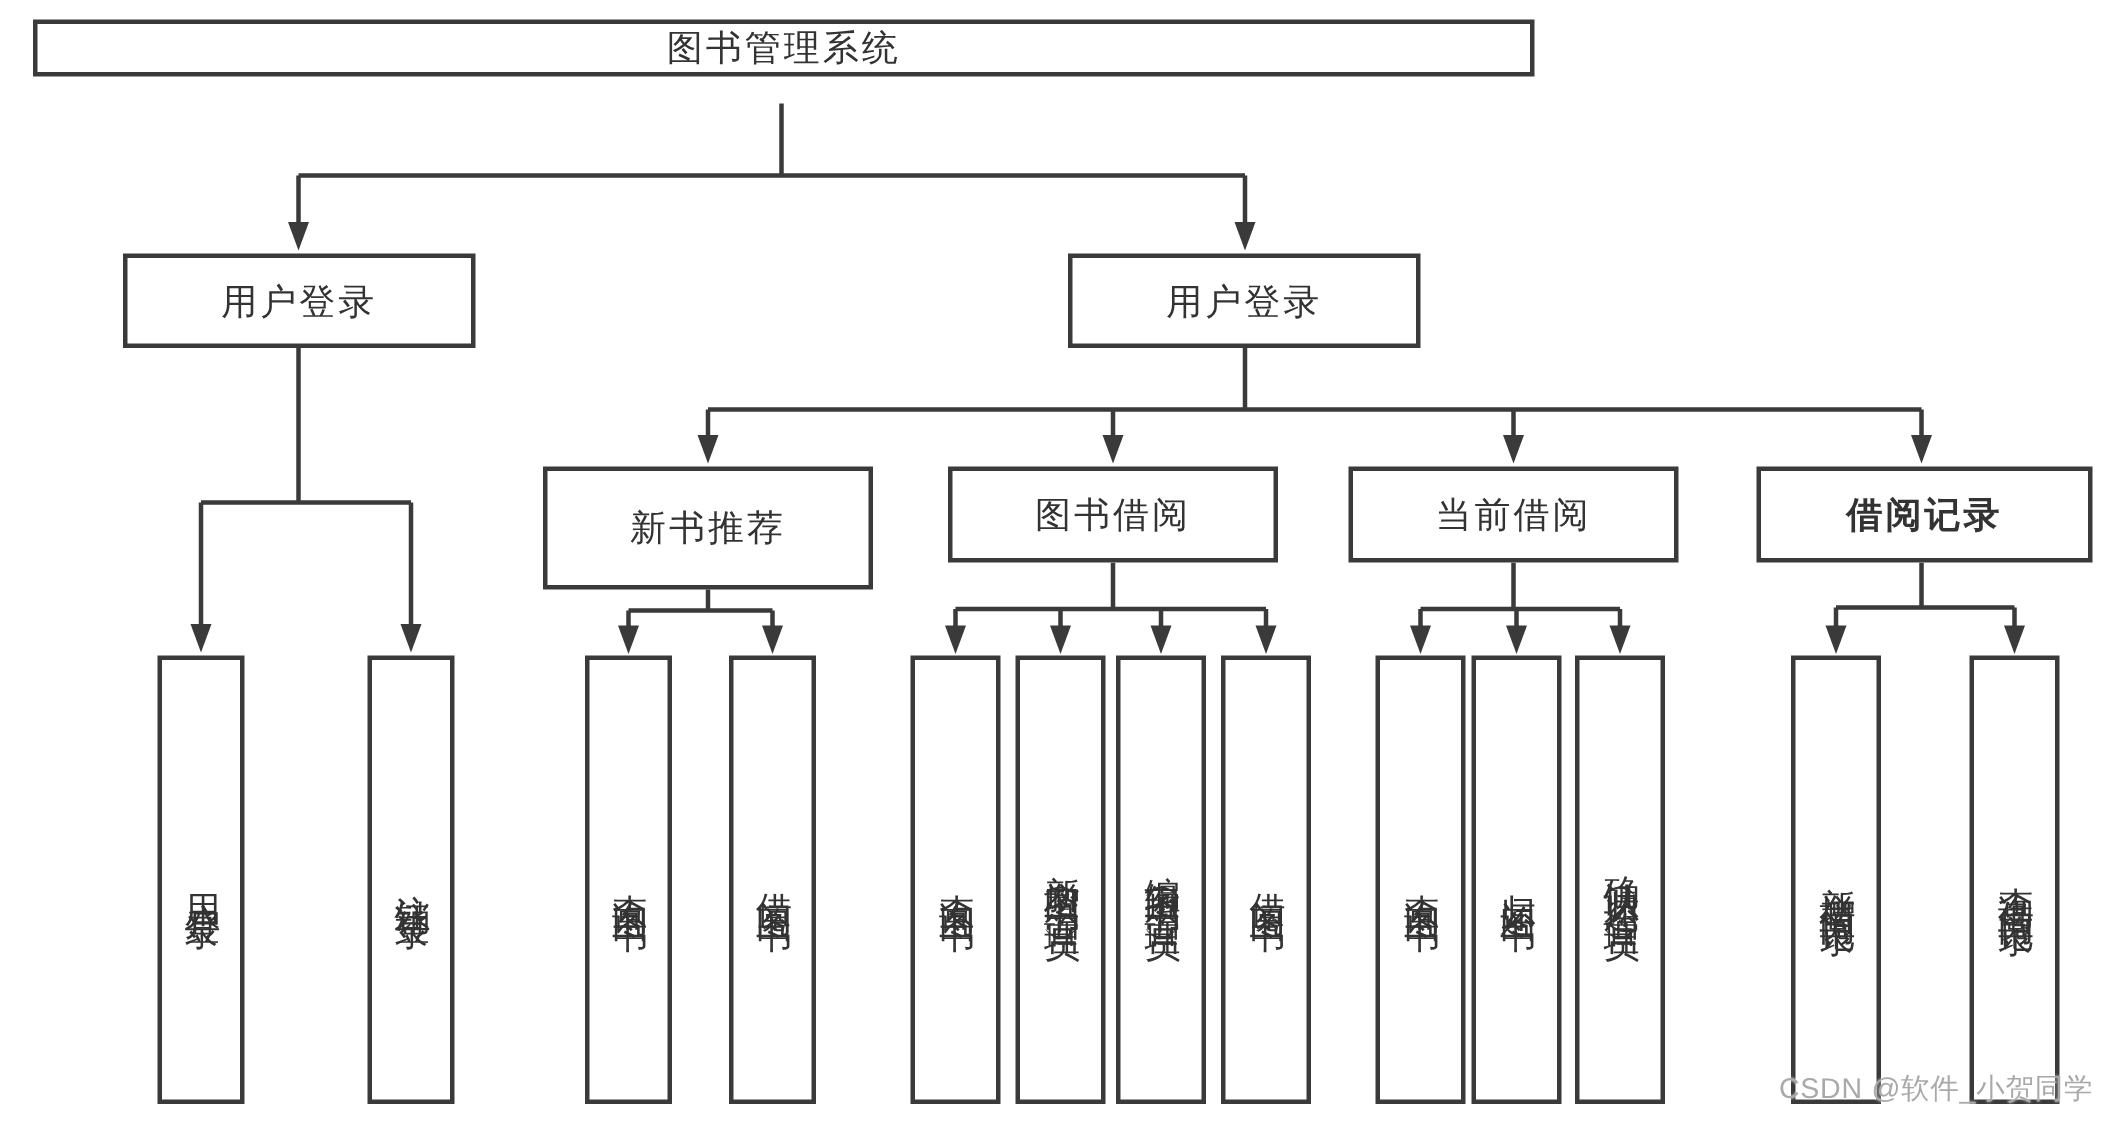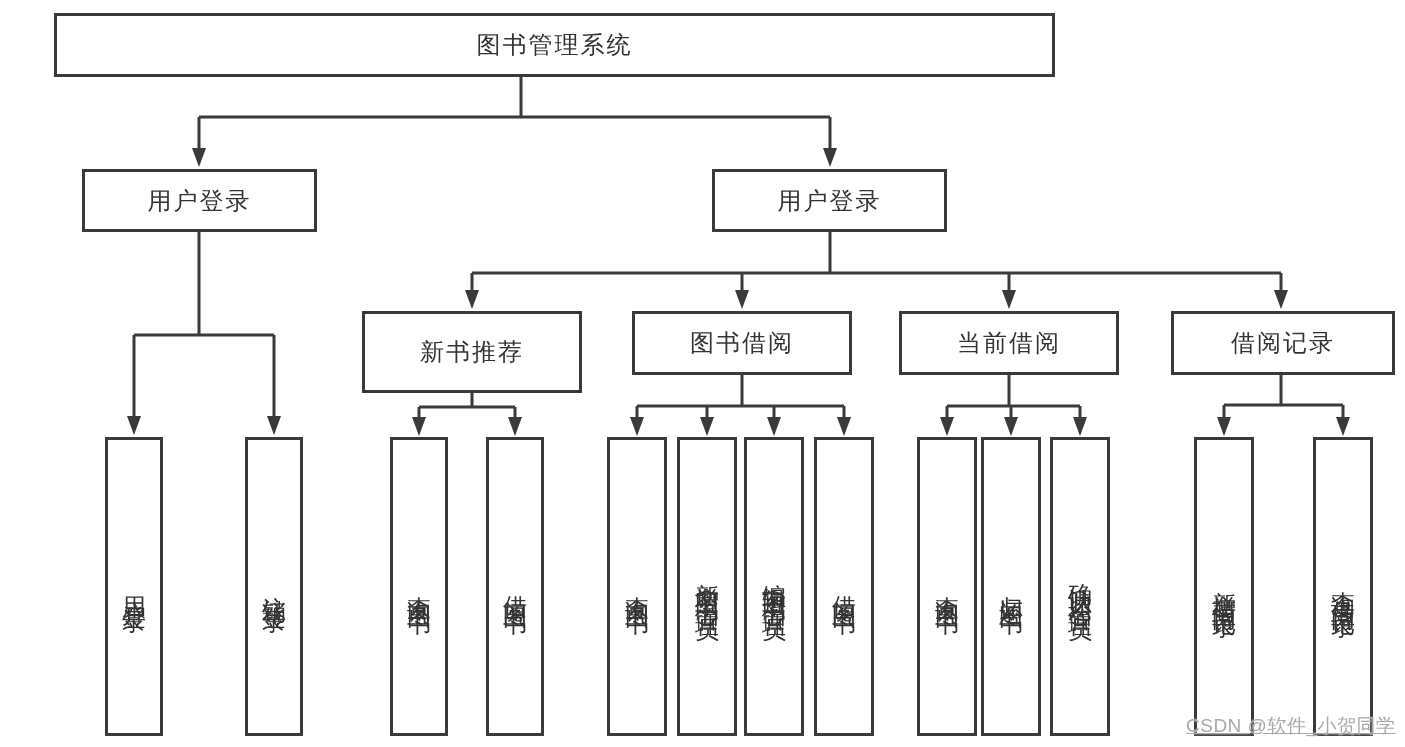--- a/index.html
+++ b/index.html
@@ -54,21 +54,20 @@
   }
   .watermark{
     position:absolute;
     left:1186px;top:713px;
     font-size:19px;
     letter-spacing:0.5px;
     color:var(--watermark);
     text-shadow:0 0 2px rgba(255,255,255,0.9);
     white-space:nowrap;
     z-index:5;
-    text-decoration:underline;
   }
 </style>
 </head>
 <body>
 
 <div class="canvas">
 
   <svg class="connectors" viewBox="0 0 1405 747" xmlns="http://www.w3.org/2000/svg">
     <g>
       <path class="cline" d="M521,69 V117 M199,117 H830 M199,117 V150 M830,117 V150"></path>
@@ -105,41 +104,41 @@
       <polygon class="ahead" points="1004,417 1018,417 1011,436"></polygon>
       <polygon class="ahead" points="1073,417 1087,417 1080,436"></polygon>
     </g>
     <g>
       <path class="cline" d="M1281,375 V405 M1224,405 H1343 M1224,405 V419 M1343,405 V419"></path>
       <polygon class="ahead" points="1217,417 1231,417 1224,436"></polygon>
       <polygon class="ahead" points="1336,417 1350,417 1343,436"></polygon>
     </g>
   </svg>
 
-  <div class="hbox" style="left:22px;top:13px;width:1001px;height:64px;margin-left:32px;">
+  <div class="hbox" style="left:22px;top:13px;width:1001px;height:38px;">
     <span>图书管理系统</span>
   </div>
 
   <div class="hbox" style="left:82px;top:169px;width:235px;height:63px;">
     <span>用户登录</span>
   </div>
   <div class="hbox" style="left:712px;top:169px;width:235px;height:63px;">
     <span>用户登录</span>
   </div>
 
   <div class="hbox" style="left:362px;top:311px;width:220px;height:82px;">
     <span>新书推荐</span>
   </div>
   <div class="hbox" style="left:632px;top:311px;width:220px;height:64px;">
     <span>图书借阅</span>
   </div>
   <div class="hbox" style="left:899px;top:311px;width:220px;height:64px;">
     <span>当前借阅</span>
   </div>
-  <div class="hbox" style="left:1171px;top:311px;width:224px;height:64px;">
+  <div class="hbox" style="left:1171px;top:311px;width:224px;height:64px;font-weight:bold;">
     <span>借阅记录</span>
   </div>
 
   <div class="vbox" style="left:105px;top:437px;width:58px;height:299px;">
     <span>用户登录</span>
   </div>
   <div class="vbox" style="left:245px;top:437px;width:58px;height:299px;">
     <span>注销登录</span>
   </div>
 

